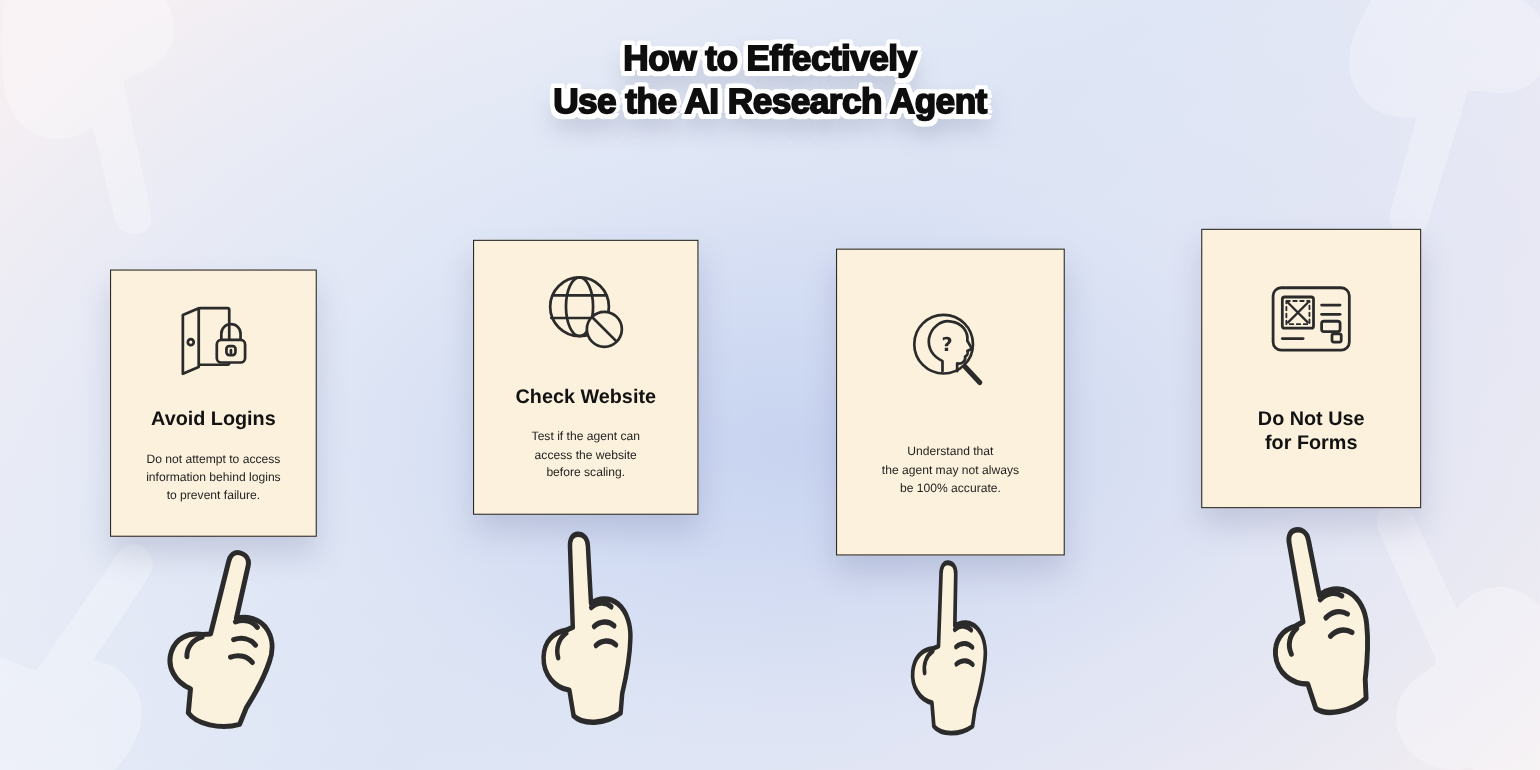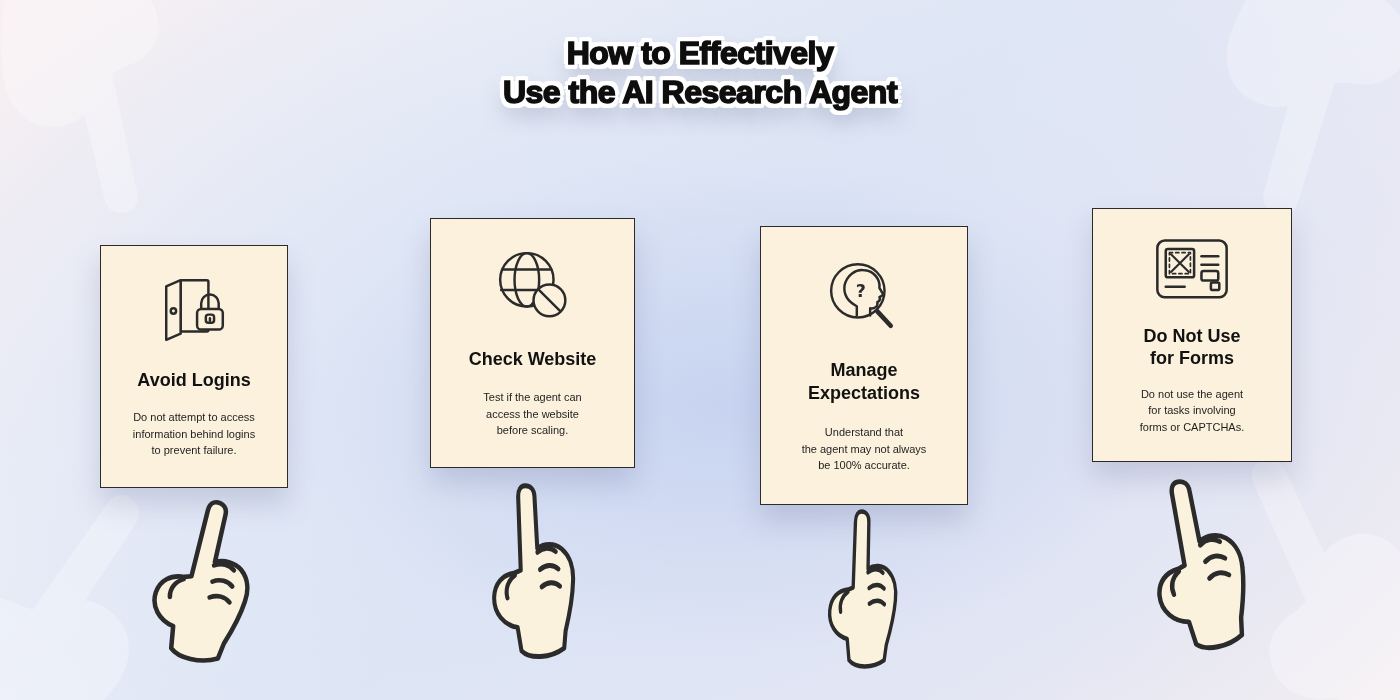--- a/index.html
+++ b/index.html
@@ -150,22 +150,20 @@
   <div class="card card-3">
     <div class="card-icon">
       <svg width="84" height="78" viewBox="0 0 80 76" fill="none" stroke="#2B2B2B" stroke-width="2.4" stroke-linecap="round" stroke-linejoin="round">
         <circle cx="34" cy="33" r="26"></circle>
         <line x1="53" y1="53" x2="66" y2="67" stroke-width="4.5"></line>
         <path d="M33 57 L33 48 C25 44 20 37 21 28 C23 18 32 11 41 13 C50 14 56 22 55 30
                  L59 37 L55 39 C56 41 55 43 53 44 C54 48 50 51 46 50 L46 57"></path>
         <text x="37" y="39" font-size="17" font-weight="bold" text-anchor="middle" fill="#2B2B2B" stroke="none" font-family="'DejaVu Sans', sans-serif">?</text>
       </svg>
     </div>
-    <div class="card-title">Manage
-Expectations</div>
     <div class="card-body">Understand that
 the agent may not always
 be 100% accurate.</div>
   </div>
 
   <div class="card card-4">
     <div class="card-icon">
       <svg width="84" height="70" viewBox="0 0 80 66" fill="none" stroke="#2B2B2B" stroke-width="2.4" stroke-linecap="round" stroke-linejoin="round">
         <rect x="7" y="5" width="66" height="54" rx="7"></rect>
         <rect x="15" y="13" width="27" height="27" rx="2"></rect>
@@ -173,23 +171,20 @@
         <path d="M20 18 L37 35 M37 18 L20 35" stroke-width="2"></path>
         <line x1="49" y1="20" x2="65" y2="20"></line>
         <line x1="49" y1="28" x2="65" y2="28"></line>
         <rect x="49" y="34" width="16" height="9" rx="2"></rect>
         <line x1="15" y1="49" x2="33" y2="49"></line>
         <rect x="58" y="45" width="8" height="7" rx="1.5"></rect>
       </svg>
     </div>
     <div class="card-title">Do Not Use
 for Forms</div>
-    <div class="card-body">Do not use the agent
-for tasks involving
-forms or CAPTCHAs.</div>
   </div>
 
   <div class="hand hand-1">
     <svg viewBox="0 0 110 150" preserveAspectRatio="none">
         <use href="#hand-shape"></use>
       </svg>
   </div>
   <div class="hand hand-2">
     <svg viewBox="0 0 110 150" preserveAspectRatio="none">
         <use href="#hand-shape"></use>

